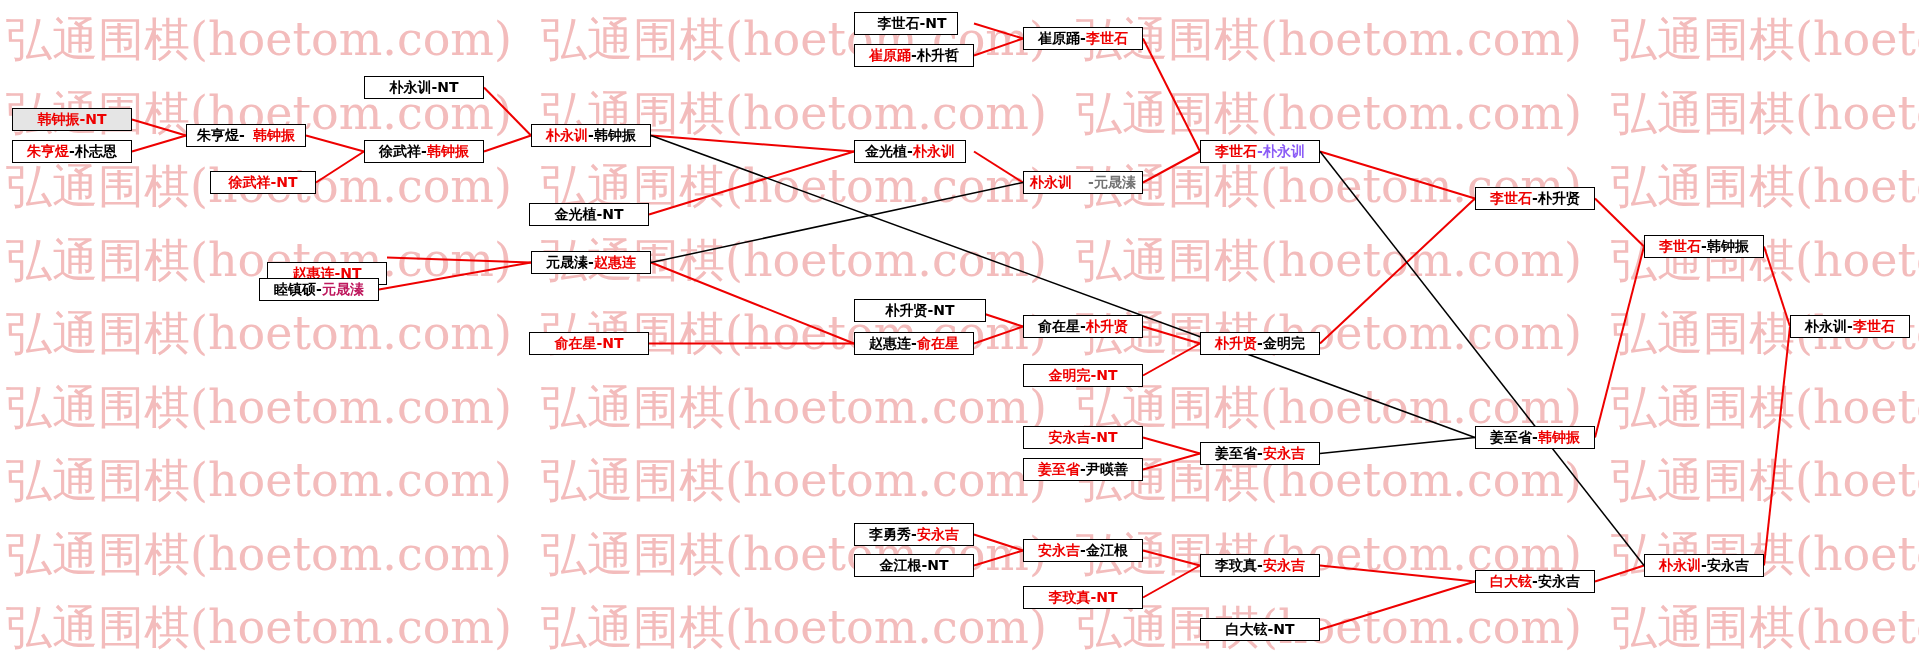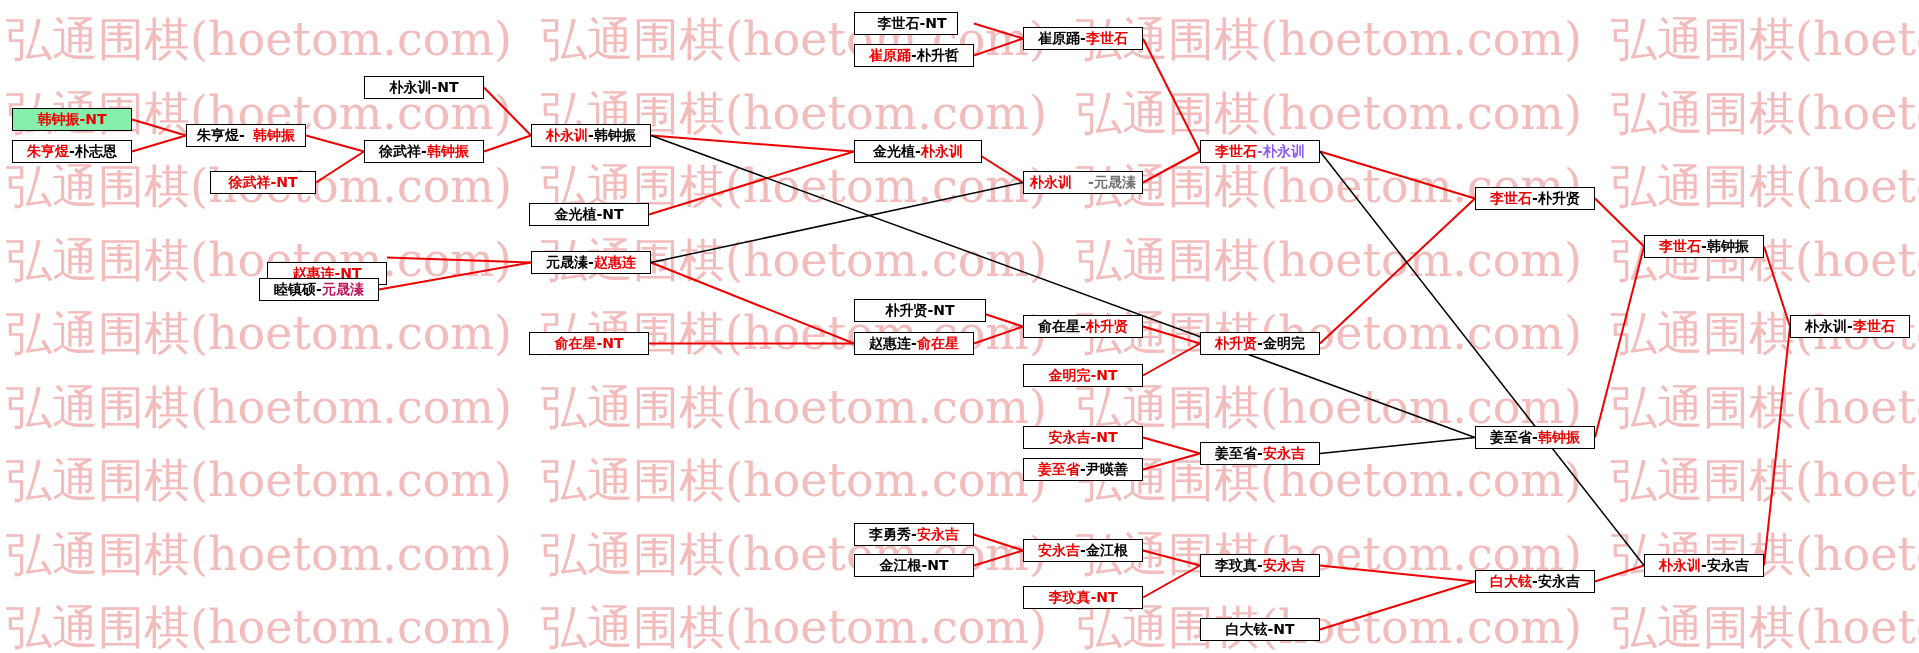--- a/index.html
+++ b/index.html
@@ -132,21 +132,21 @@
         <span style="color: rgb(238, 0, 0);">崔原踊</span>
         <span style="color: rgb(0, 0, 0);">-朴升哲</span>
       </div>
       <div class="node" style="left: 1023px; top: 27px; width: 120px; border-color: rgb(0, 0, 0); background: rgb(255, 255, 255);">
         <span style="color: rgb(0, 0, 0);">崔原踊-</span>
         <span style="color: rgb(238, 0, 0);">李世石</span>
       </div>
       <div class="node" style="left: 364px; top: 76px; width: 120px; border-color: rgb(0, 0, 0); background: rgb(255, 255, 255);">
         <span style="color: rgb(0, 0, 0);">朴永训-NT</span>
       </div>
-      <div class="node" style="left: 12px; top: 108px; width: 120px; border-color: rgb(0, 0, 0); background: #86efac;">
+      <div class="node" style="left: 12px; top: 108px; width: 120px; border-color: rgb(0, 0, 0); background: #e5e5e5;">
         <span style="color: rgb(238, 0, 0);">韩钟振-NT</span>
       </div>
       <div class="node" style="left: 12px; top: 140px; width: 120px; border-color: rgb(0, 0, 0); background: rgb(255, 255, 255);">
         <span style="color: rgb(238, 0, 0);">朱亨煜</span>
         <span style="color: rgb(0, 0, 0);">-朴志恩</span>
       </div>
       <div class="node" style="left: 186px; top: 124px; width: 120px; border-color: rgb(0, 0, 0); background: rgb(255, 255, 255); gap: 8px;">
         <span style="color: rgb(0, 0, 0);">朱亨煜-</span>
         <span style="color: rgb(238, 0, 0);">韩钟振</span>
       </div>
@@ -154,21 +154,21 @@
         <span style="color: rgb(238, 0, 0);">徐武祥-NT</span>
       </div>
       <div class="node" style="left: 364px; top: 140px; width: 120px; border-color: rgb(0, 0, 0); background: rgb(255, 255, 255);">
         <span style="color: rgb(0, 0, 0);">徐武祥-</span>
         <span style="color: rgb(238, 0, 0);">韩钟振</span>
       </div>
       <div class="node" style="left: 531px; top: 124px; width: 120px; border-color: rgb(0, 0, 0); background: rgb(255, 255, 255);">
         <span style="color: rgb(238, 0, 0);">朴永训</span>
         <span style="color: rgb(0, 0, 0);">-韩钟振</span>
       </div>
-      <div class="node" style="left: 854px; top: 140px; width: 128px; border-color: rgb(0, 0, 0); background: rgb(255, 255, 255);">
+      <div class="node" style="left: 854px; top: 140px; width: 112px; border-color: rgb(0, 0, 0); background: rgb(255, 255, 255);">
         <span style="color: rgb(0, 0, 0);">金光植-</span>
         <span style="color: rgb(238, 0, 0);">朴永训</span>
       </div>
       <div class="node" style="left: 529px; top: 203px; width: 120px; border-color: rgb(0, 0, 0); background: rgb(255, 255, 255);">
         <span style="color: #000000;">金光植-NT</span>
       </div>
       <div class="node" style="left: 1023px; top: 171px; width: 120px; border-color: rgb(0, 0, 0); background: rgb(255, 255, 255);">
         <span style="color: rgb(238, 0, 0);">朴永训</span>
         <span style="color: #737373; margin-left: 16px;">-元晟溱</span>
       </div>

